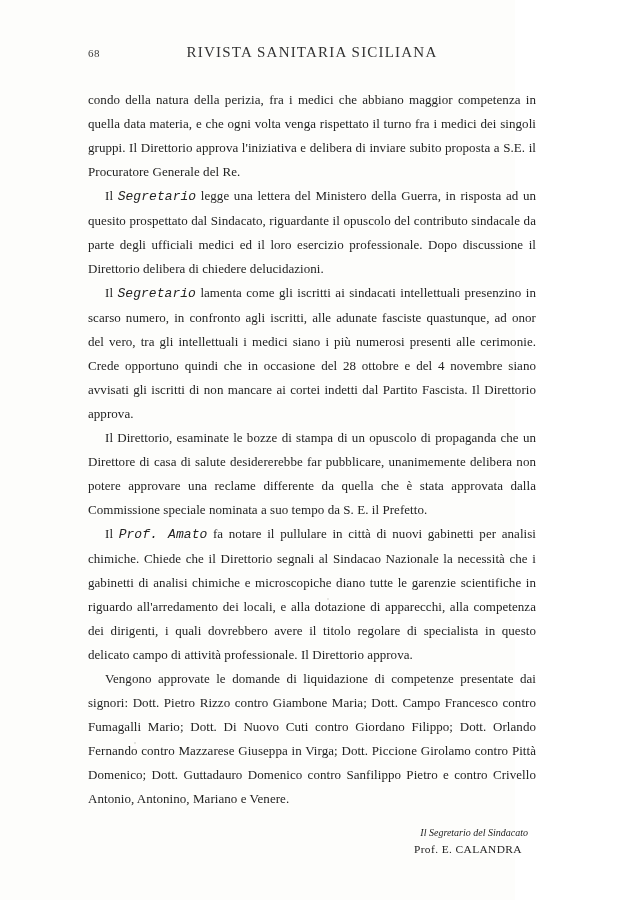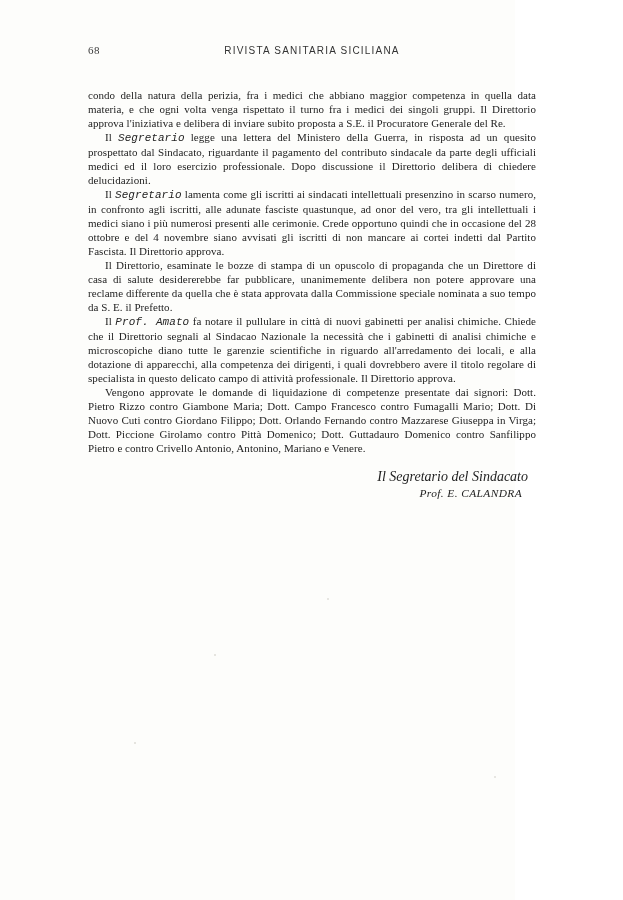--- a/index.html
+++ b/index.html
@@ -35,31 +35,31 @@
   .folio {
     font-family: "Liberation Serif", serif;
     font-size: 11px;
     color: #3a3a3a;
     letter-spacing: 0.5px;
     width: 28px;
   }
   .head-title {
     flex: 1;
     text-align: center;
-    font-size: 10px;
+    font-size: 15px;
     letter-spacing: 1.2px;
     color: #333333;
-    font-family: Liberation Sans, sans-serif;
+    font-family: Liberation Serif, serif;
     text-transform: uppercase;
     padding-right: 28px;
   }
   .body-text p {
     margin: 0;
-    font-size: 11px;
-    line-height: 14px;
+    font-size: 13px;
+    line-height: 24px;
     text-align: justify;
     text-justify: inter-word;
     color: #232323;
     letter-spacing: 0.05px;
   }
   .body-text p.indent {
     text-indent: 17px;
   }
   .body-text p.noindent {
     text-indent: 0;
@@ -68,31 +68,30 @@
     font-style: italic;
     font-family: Liberation Mono, monospace;
   }
   .sign-block {
     margin-top: 13px;
     text-align: right;
     padding-right: 8px;
   }
   .sign-role {
     font-style: italic;
-    font-size: 14px;
+    font-size: 10px;
     line-height: 17px;
     color: #232323;
   }
   .sign-name {
     font-size: 11.4px;
     line-height: 17px;
     letter-spacing: 0.4px;
     color: #232323;
     padding-right: 6px;
-    font-style: italic;
   }
   
   .speck {
     position: absolute;
     background: #c9c6bd;
     border-radius: 50%;
     opacity: 0.55;
   }
 </style>
 </head>
@@ -103,21 +102,21 @@
   <div class="page-inner">
 
     <div class="running-head">
       <div class="folio">68</div>
       <div class="head-title">RIVISTA SANITARIA SICILIANA</div>
     </div>
 
     <div class="body-text">
       <p class="noindent"><span>condo della natura della perizia, fra i medici che abbiano maggior competenza in quella data materia, e che ogni volta venga rispettato il turno fra i medici dei singoli gruppi. Il Direttorio approva l'iniziativa e delibera di inviare subito proposta a S.E. il Procuratore Generale del Re.</span></p>
 
-      <p class="indent"><span>Il </span><span class="it">Segretario</span><span> legge una lettera del Ministero della Guerra, in risposta ad un quesito prospettato dal Sindacato, riguardante il pagamento del contributo sindacale da parte degli ufficiali medici ed il loro esercizio professionale. Dopo discussione il Direttorio delibera di chiedere delucidazioni.</span></p>
+      <p class="indent"><span>Il </span><span class="it">Segretario</span><span> legge una lettera del Ministero della Guerra, in risposta ad un quesito prospettato dal Sindacato, riguardante il opuscolo del contributo sindacale da parte degli ufficiali medici ed il loro esercizio professionale. Dopo discussione il Direttorio delibera di chiedere delucidazioni.</span></p>
 
       <p class="indent"><span>Il </span><span class="it">Segretario</span><span> lamenta come gli iscritti ai sindacati intellettuali presenzino in scarso numero, in confronto agli iscritti, alle adunate fasciste quastunque, ad onor del vero, tra gli intellettuali i medici siano i più numerosi presenti alle cerimonie. Crede opportuno quindi che in occasione del 28 ottobre e del 4 novembre siano avvisati gli iscritti di non mancare ai cortei indetti dal Partito Fascista. Il Direttorio approva.</span></p>
 
 
       <p class="indent"><span>Il Direttorio, esaminate le bozze di stampa di un opuscolo di propaganda che un Direttore di casa di salute desidererebbe far pubblicare, unanimemente delibera non potere approvare una reclame differente da quella che è stata approvata dalla Commissione speciale nominata a suo tempo da S. E. il Prefetto.</span></p>
 
       <p class="indent"><span>Il </span><span class="it">Prof. Amato</span><span> fa notare il pullulare in città di nuovi gabinetti per analisi chimiche. Chiede che il Direttorio segnali al Sindacao Nazionale la necessità che i gabinetti di analisi chimiche e microscopiche diano tutte le garenzie scientifiche in riguardo all'arredamento dei locali, e alla dotazione di apparecchi, alla competenza dei dirigenti, i quali dovrebbero avere il titolo regolare di specialista in questo delicato campo di attività professionale. Il Direttorio approva.</span></p>
 
       <p class="indent"><span>Vengono approvate le domande di liquidazione di competenze presentate dai signori: Dott. Pietro Rizzo contro Giambone Maria; Dott. Campo Francesco contro Fumagalli Mario; Dott. Di Nuovo Cuti contro Giordano Filippo; Dott. Orlando Fernando contro Mazzarese Giuseppa in Virga; Dott. Piccione Girolamo contro Pittà Domenico; Dott. Guttadauro Domenico contro Sanfilippo Pietro e contro Crivello Antonio, Antonino, Mariano e Venere.</span></p>
     </div>

